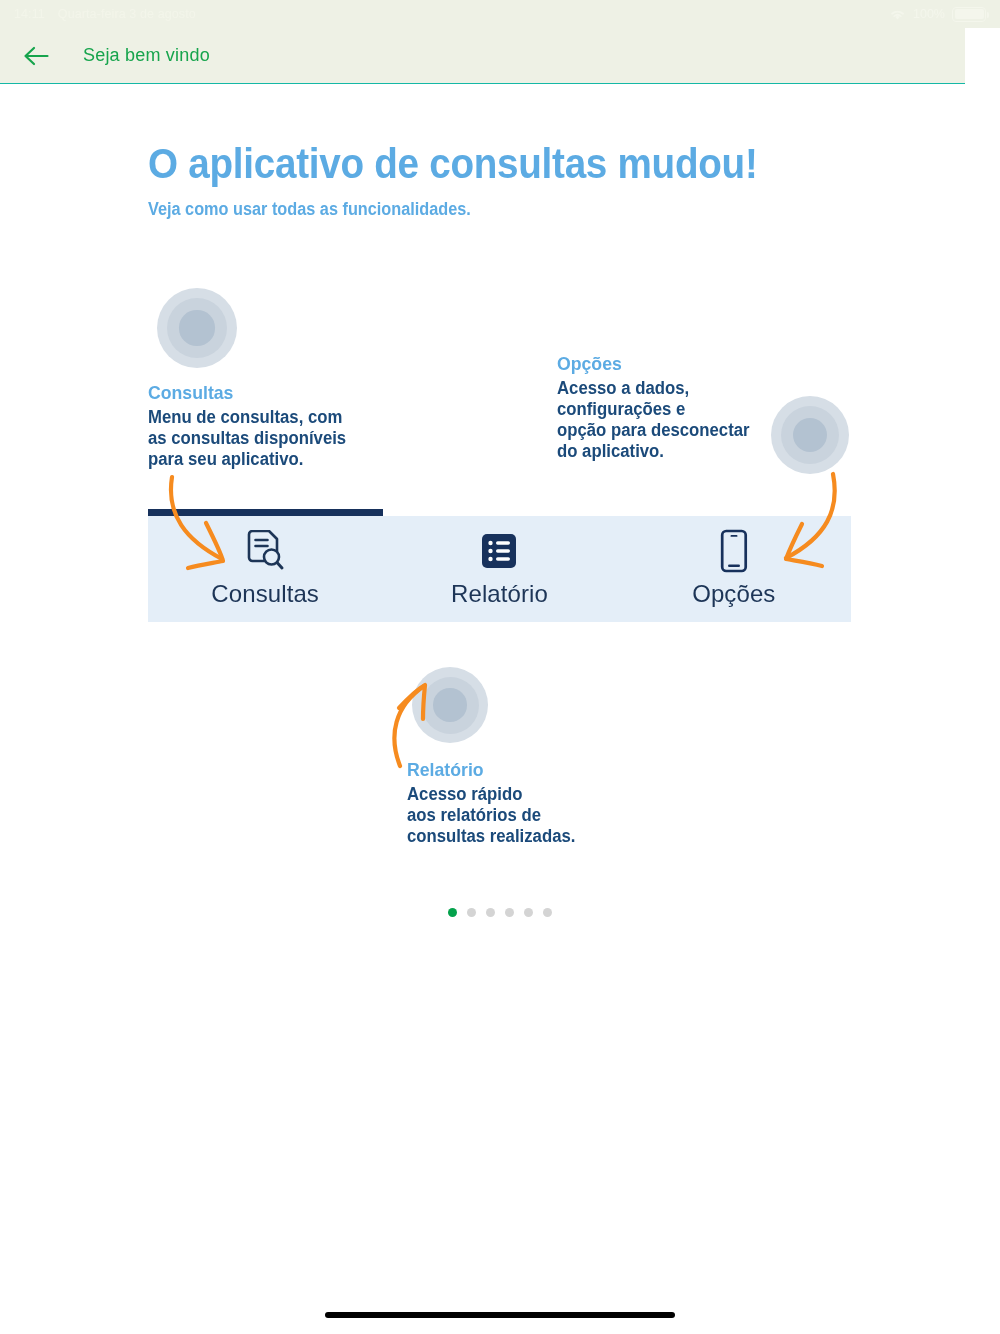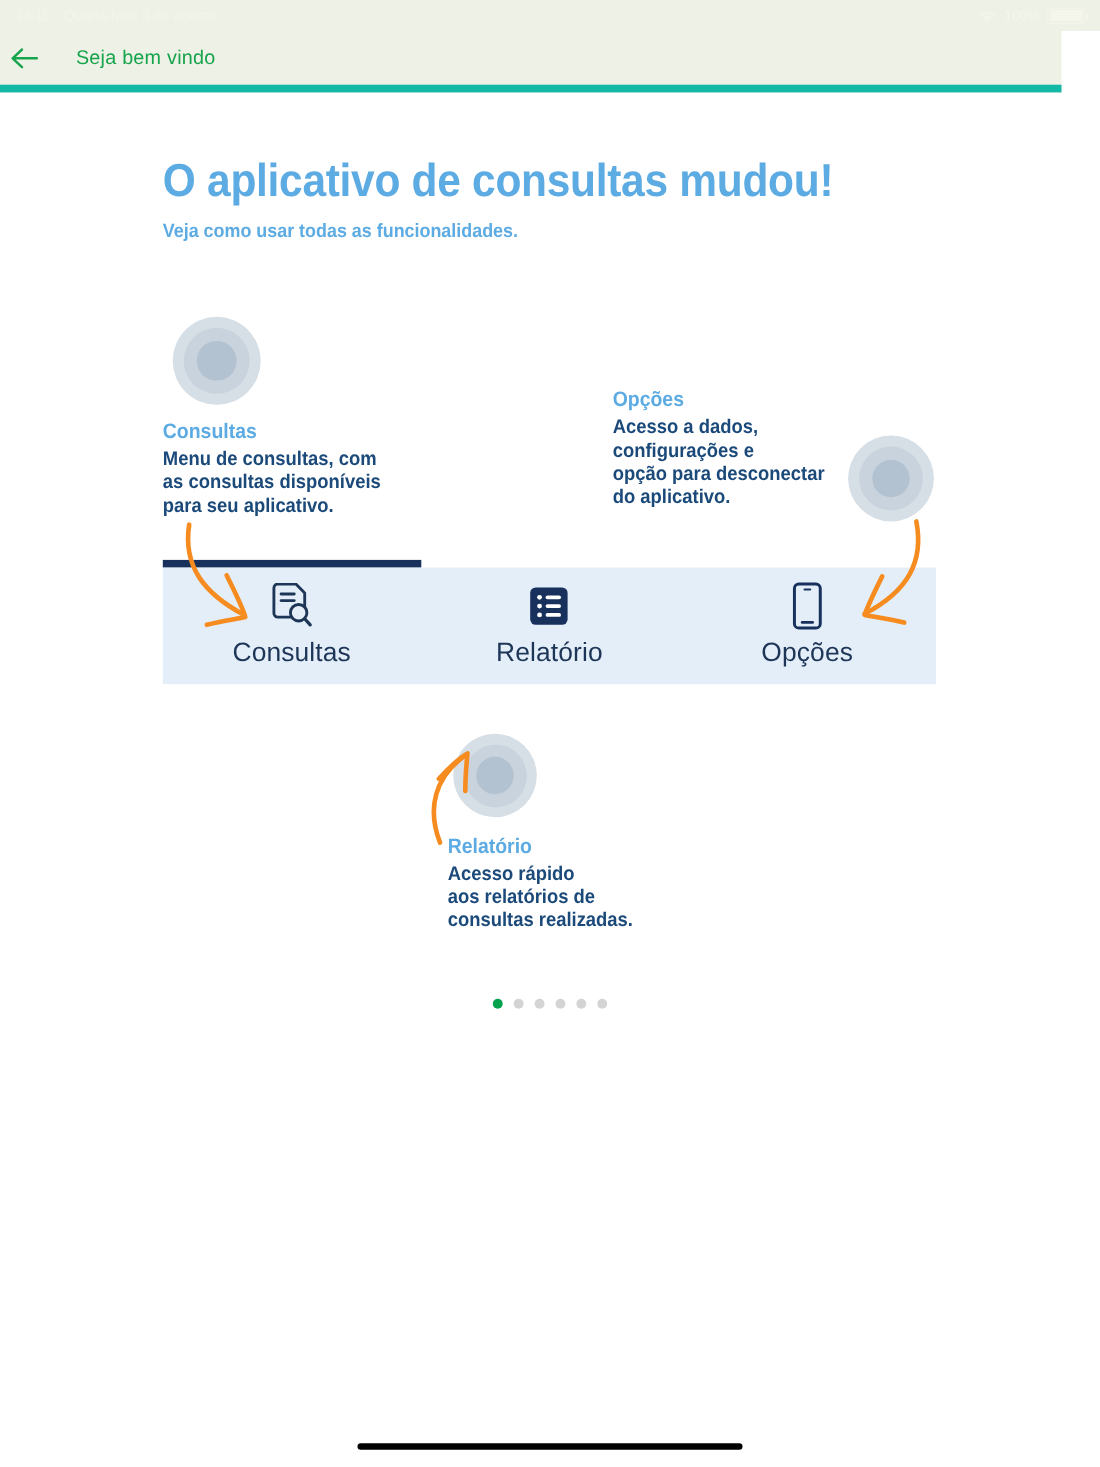--- a/index.html
+++ b/index.html
@@ -36,21 +36,22 @@
     width:2.5px; height:6px; background:#f4f6ec; border-radius:0 2px 2px 0;
   }
   .batt i { position:absolute; left:1.5px; top:1.5px; bottom:1.5px; right:1.5px;
             background:#f4f6ec; border-radius:2px; display:block; }
 
   
   .appbar {
     position:absolute; top:28px; left:0; width:965px; height:56px;
     background:#eef1e5;
     display:flex; align-items:center;
-    border-bottom:7px solid #14b8a6;
+    padding-left:14px;
+    border-bottom:1px solid #14b8a6;
   }
   .back-btn {
     width:44px; height:44px; display:flex; align-items:center; justify-content:center;
     cursor:pointer;
   }
   .back-btn svg { display:block; }
   .appbar-title {
     font-size:18px; color:#16a44c; margin-left:25px; letter-spacing:.2px;
   }
 

